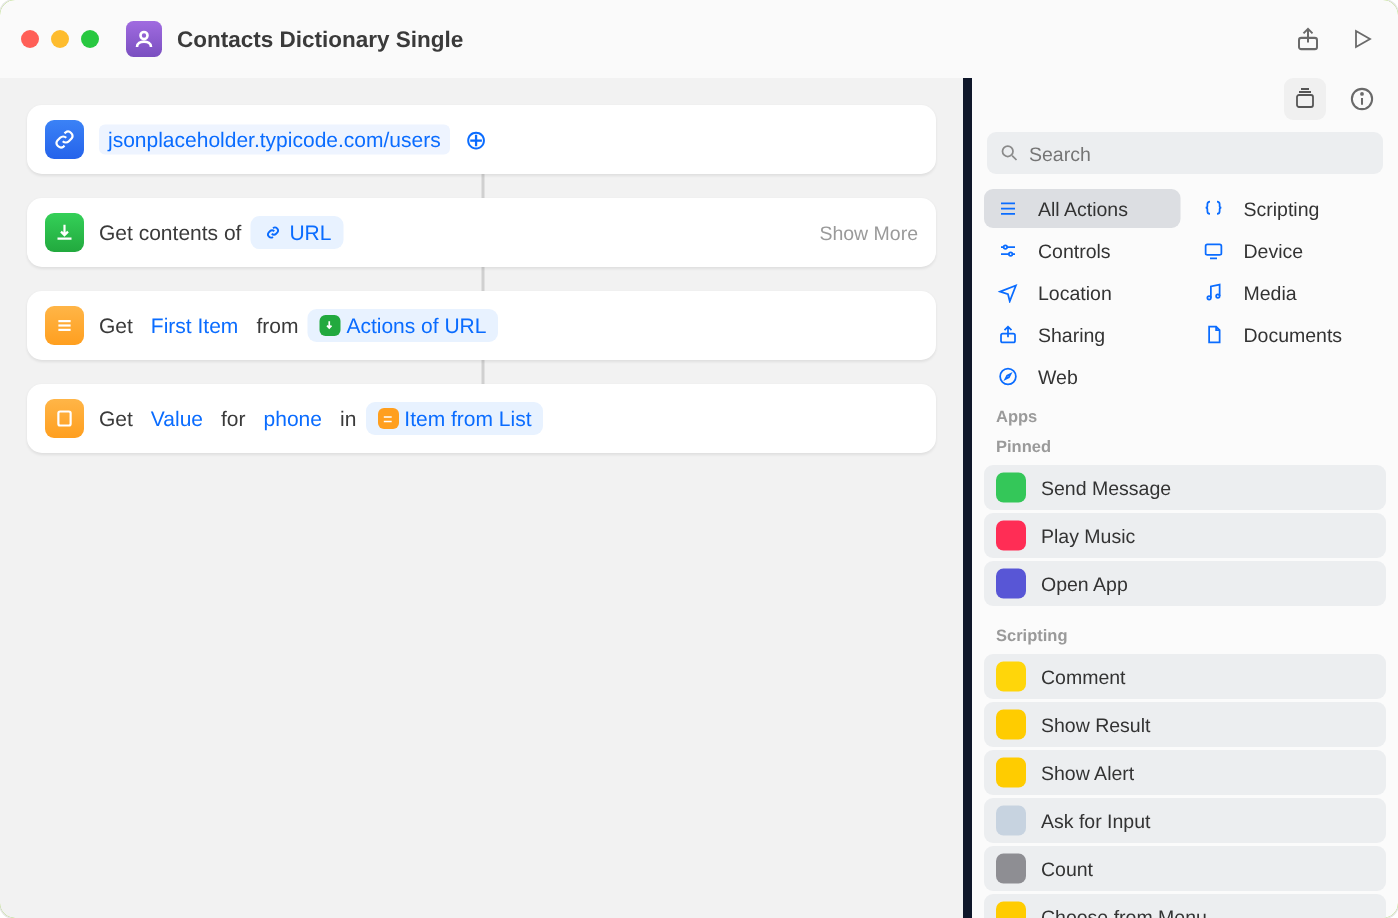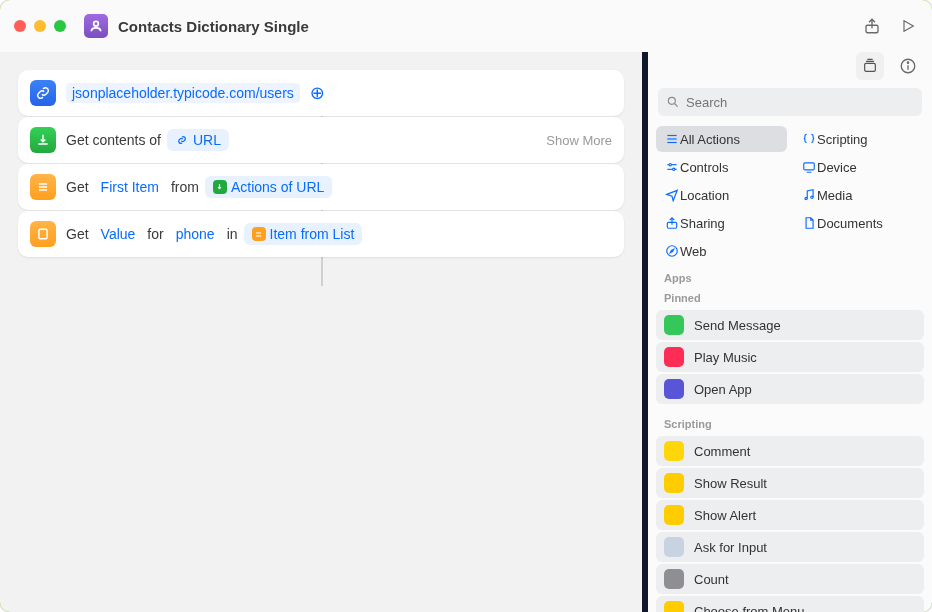--- a/index.html
+++ b/index.html
@@ -40,21 +40,21 @@
   color: #fff;
 }
 .title { font-size: 15px; font-weight: 600; color: #3a3a3a; flex: 1; }
 .titlebar-right { display: flex; gap: 16px; align-items: center; color: #6a6a6a; }
 .titlebar-right .ico, .lib-icon, .info-icon { width: 20px; height: 20px; display:flex; align-items:center; justify-content:center; }
 .body { flex: 1; display: flex; min-height: 0; }
 .editor {
   flex: 1;
   background: #f2f2f2;
   padding: 18px;
-  display: flex; flex-direction: column; gap: 1px;
+  display: flex; flex-direction: column; gap: 16px;
   position: relative;
 }
 .connector-line { position:absolute; left:50%; top:64px; width:0; height:170px; border-left:2px solid #d0d0d0; z-index:0;}
 .action {
   background: #fff;
   border-radius: 10px;
   padding: 10px 12px;
   display: flex; align-items: center; gap: 10px;
   box-shadow: 0 1px 2px rgba(0,0,0,0.08);
   position: relative; z-index:1;
@@ -103,21 +103,21 @@
 .search-row { padding: 8px 10px; }
 .search {
   background:#eceef0; border-radius:6px; height:28px;
   display:flex; align-items:center; gap:6px; padding:0 8px;
 }
 .search input {
   border:none;background:none;outline:none;font-size:13px;color:#555;flex:1;
 }
 .cats { padding: 2px 8px; display:grid; grid-template-columns:1fr 1fr; gap:2px 6px;}
 .cat {
-  display:flex;align-items:center;gap:0;padding:5px 8px;border-radius:6px;font-size:13px;color:#333;
+  display:flex;align-items:center;gap:12px;padding:5px 8px;border-radius:6px;font-size:13px;color:#333;
   cursor:pointer;
 }
 .cat.selected { background:#dcdee2; }
 .cat .ci { width:16px;height:16px;display:flex;align-items:center;justify-content:center;color:#0a6cff;}
 .section-label { font-size:11px; color:#9a9a9a; font-weight:600; padding:6px 16px 2px; text-transform:none;}
 .apps { padding:0 8px; display:grid; grid-template-columns:1fr 1fr; gap:2px 6px; max-height:56px; overflow:hidden;}
 .list { padding:4px 8px 8px; display:flex; flex-direction:column; gap:2px;}
 .li {
   display:flex;align-items:center;gap:10px;padding:5px 8px;border-radius:6px;
   background:#eceef0;font-size:13px;color:#333;cursor:pointer;

